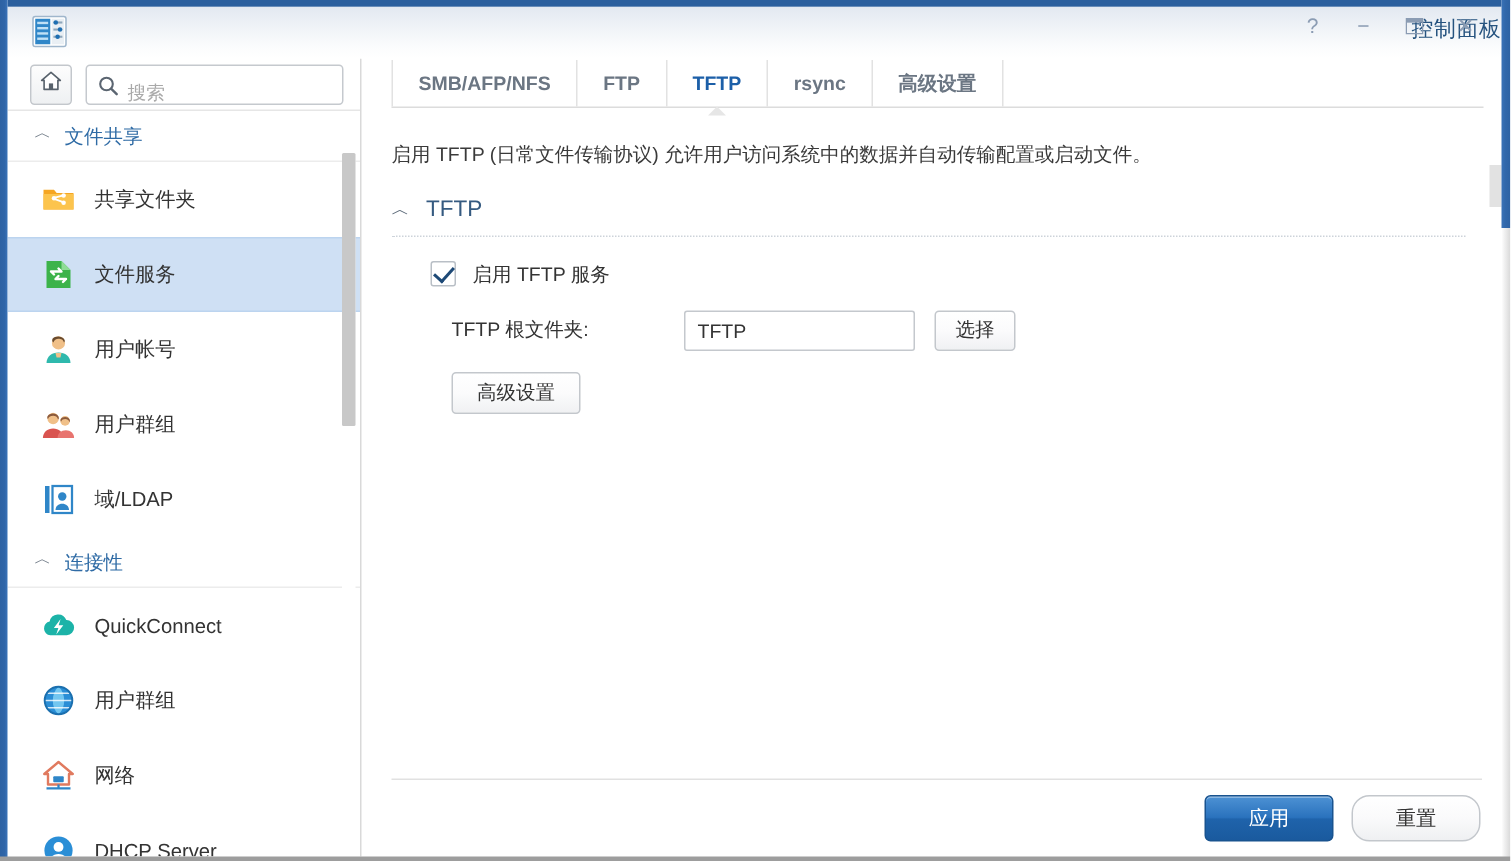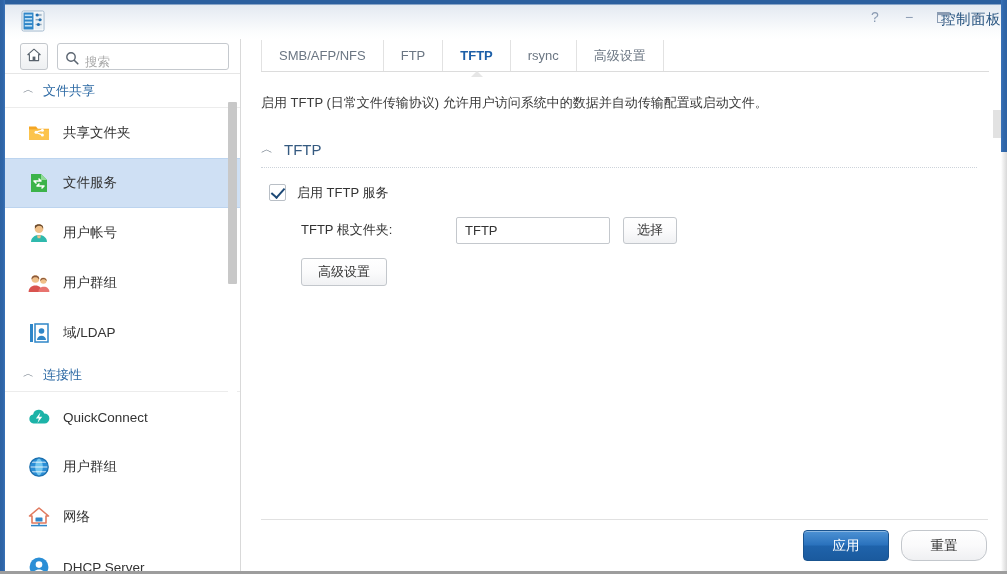--- a/index.html
+++ b/index.html
@@ -152,54 +152,55 @@
     border-bottom: 1px solid #dcdcdc;
     display: flex; align-items: flex-end;
   }
   .tab {
     position: relative;
     height: 31px; padding: 0 17px;
     display: flex; align-items: center;
     font-size: 13px; color: #6b7683;
     border-right: 1px solid #e2e2e2;
     white-space: nowrap;
+    font-weight: bold;
   }
   .tab:first-child { border-left: 1px solid #e2e2e2; }
   .tab.active { color: #1c5fa8; font-weight: bold; }
   .tab.active::after {
     content: ""; position: absolute;
     left: 50%; bottom: -6px; transform: translateX(-50%);
     width: 0; height: 0;
     border-left: 6px solid transparent;
     border-right: 6px solid transparent;
     border-bottom: 6px solid #e6e6e6;
   }
 
   #panel-body {
     position: relative;
     height: 448px;
     padding: 21px 24px 0 19px;
     overflow: hidden;
   }
   #desc {
     font-size: 13px; color: #3a3a3a; line-height: 1.5;
-    margin-bottom: 28px;
+    margin-bottom: 18px;
   }
   .sect-head {
     display: flex; align-items: center; gap: 11px;
     font-size: 15px; color: #355a80;
     padding-bottom: 9px;
     border-bottom: 1px dotted #cdd3da;
     margin-bottom: 16px;
   }
   .sect-caret { font-size: 12px; color: #5d6b7a; line-height: 1; }
 
   .chk-row {
     display: flex; align-items: center; gap: 11px;
-    margin-left: 8px; margin-bottom: 15px;
+    margin-left: 26px; margin-bottom: 15px;
   }
   .chkbox {
     width: 17px; height: 17px;
     border: 1px solid #b9bfc6; background: #fff;
     border-radius: 2px;
     position: relative; flex: 0 0 17px;
   }
   .chkbox.checked::after {
     content: ""; position: absolute;
     left: 4px; top: 0px;

